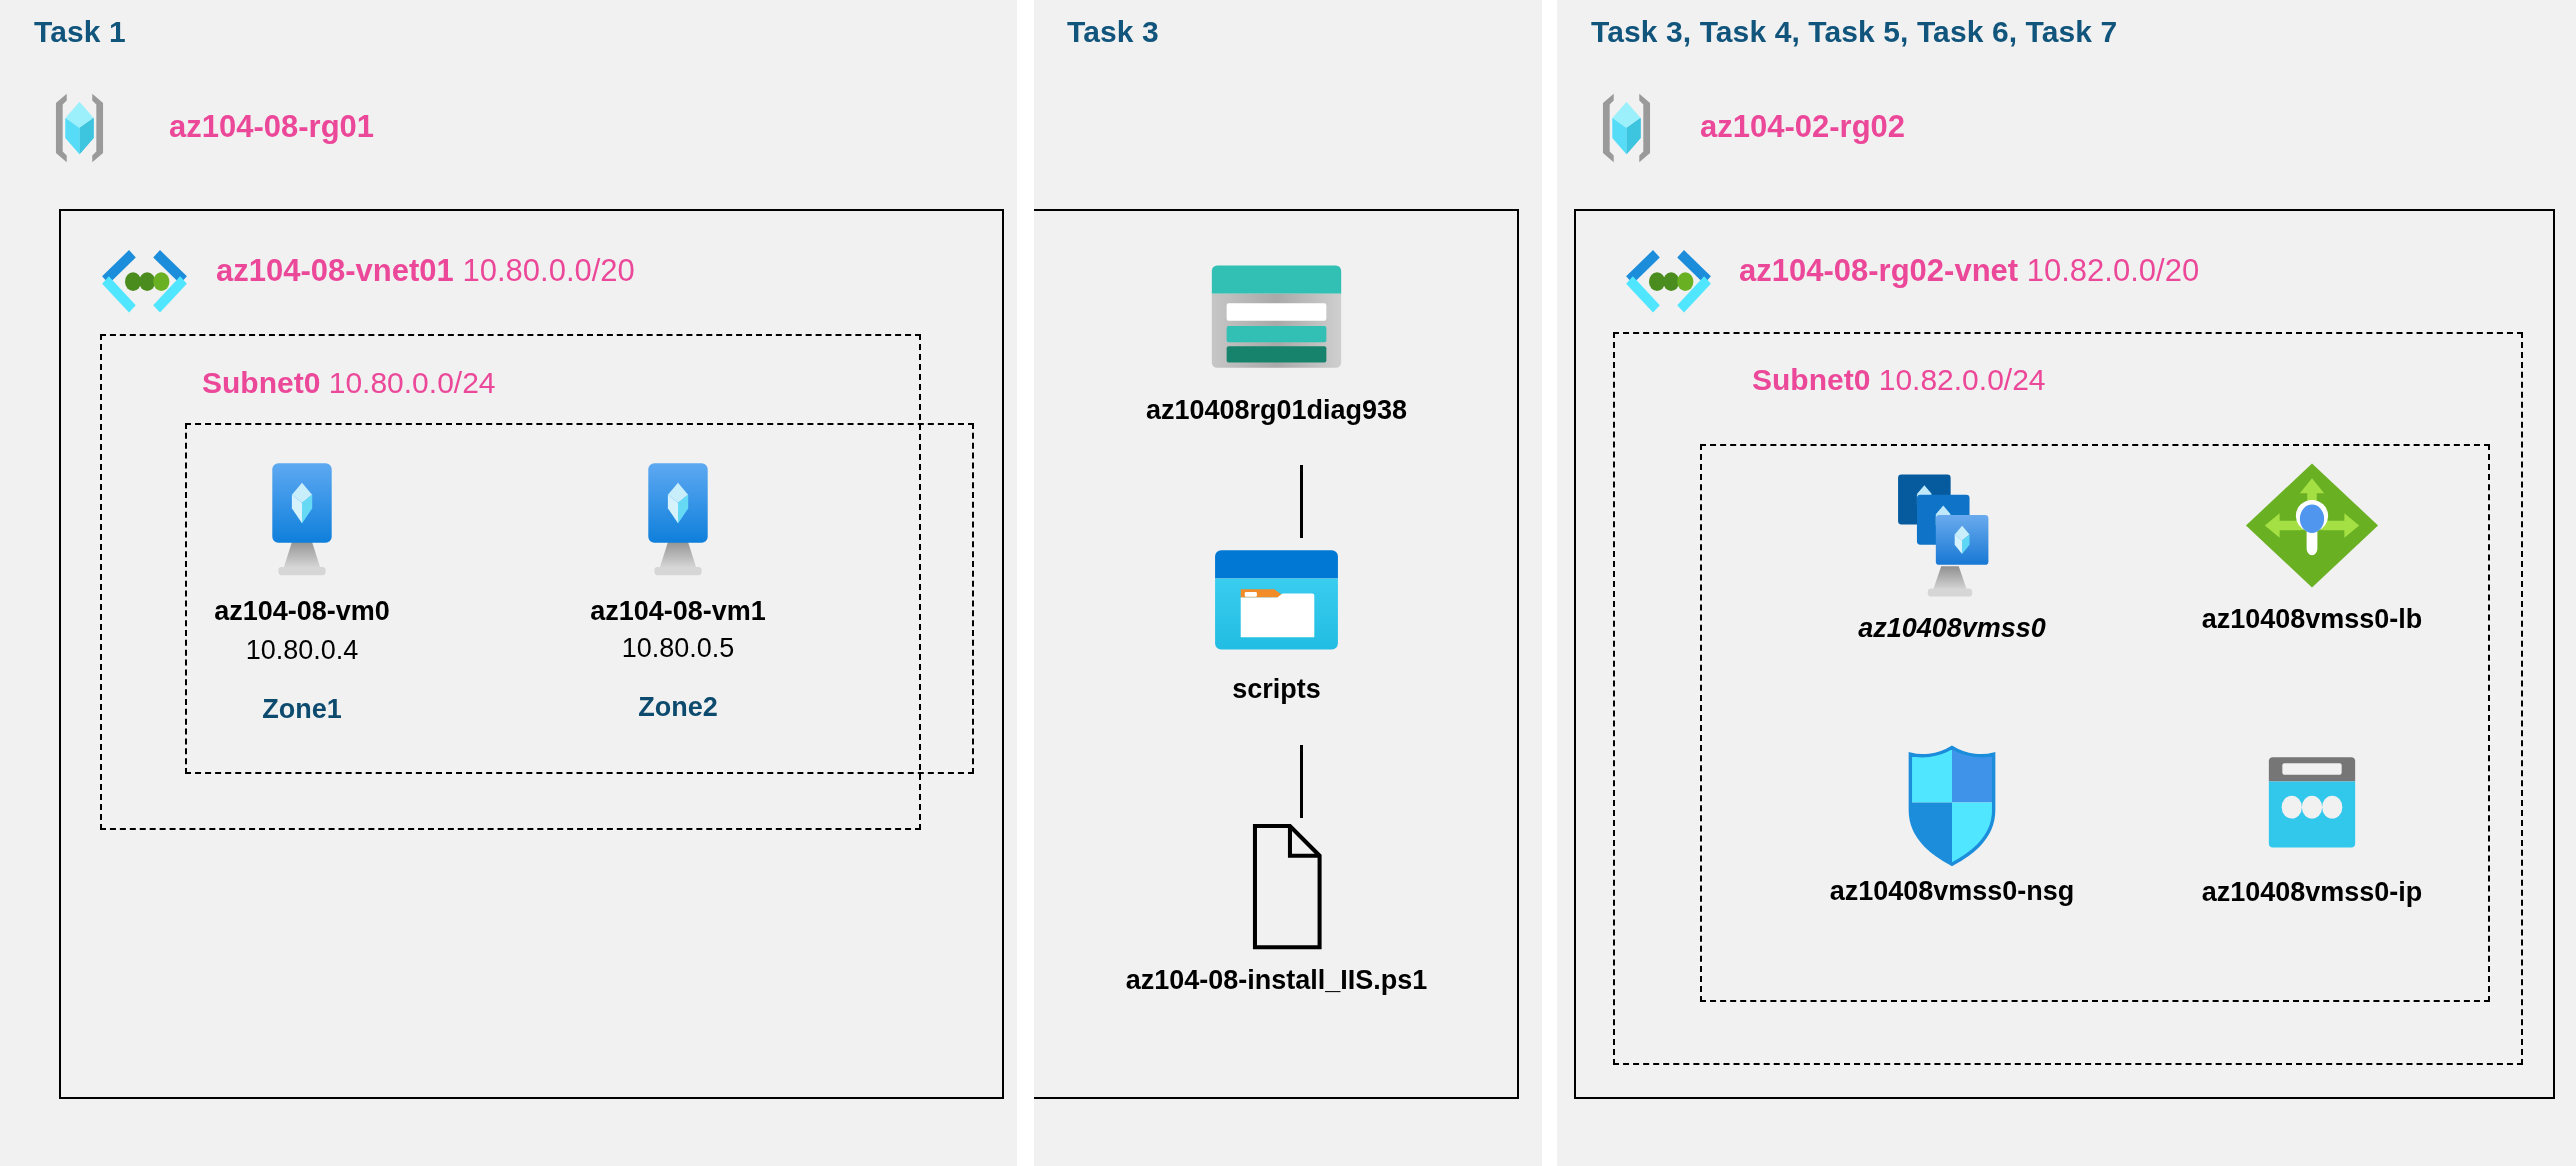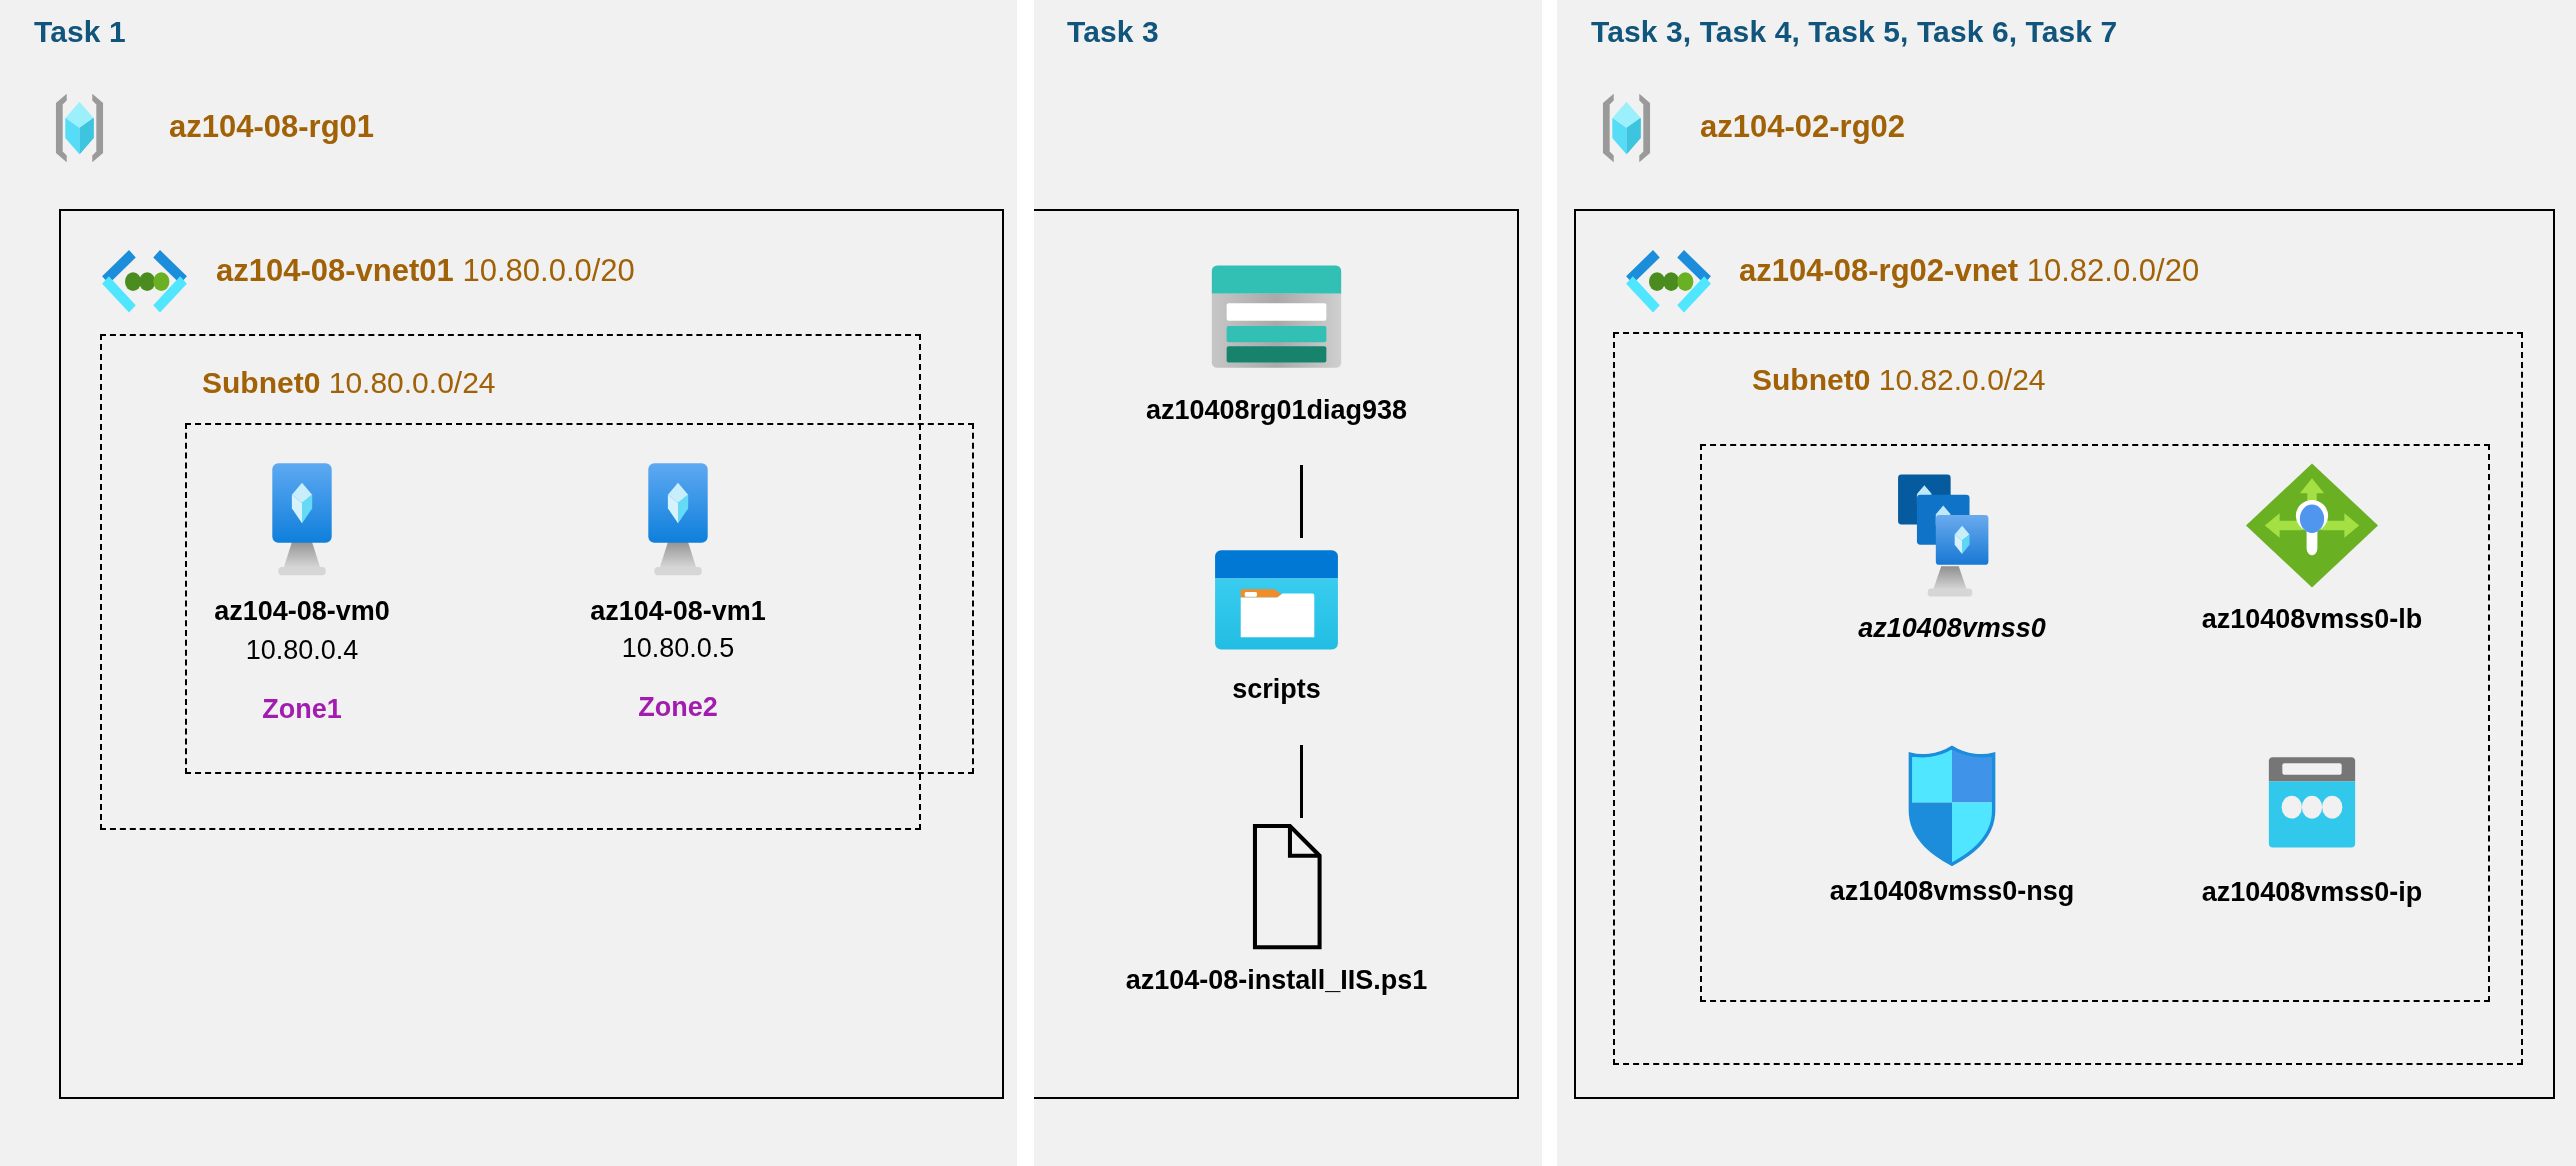--- a/index.html
+++ b/index.html
@@ -8,30 +8,30 @@
     font-family:"Liberation Sans","DejaVu Sans",sans-serif;
     -webkit-font-smoothing:antialiased;
   }
   .panel{position:absolute;background:#f1f1f1;}
   .task-title{
     position:absolute;color:#11557c;font-weight:bold;font-size:30px;
     letter-spacing:0.1px;white-space:nowrap;
   }
   .solidbox{position:absolute;border:2.7px solid #000;background:#f1f1f1;box-sizing:border-box;}
   .dashbox{position:absolute;border:2.7px dashed #000;background:transparent;box-sizing:border-box;}
-  .lbl{position:absolute;white-space:nowrap;color:#a16207;}
+  .lbl{position:absolute;white-space:nowrap;color:#ec4899;}
   .lbl .b{font-weight:bold;}
   .lbl .n{font-weight:normal;}
   .rg-label{font-size:31px;}
   .vnet-label{font-size:31px;}
   .subnet-label{font-size:30px;}
   .node{position:absolute;text-align:center;}
   .node .cap{font-size:27px;font-weight:bold;color:#000;white-space:nowrap;line-height:1.15;}
   .node .sub{font-size:27px;font-weight:normal;color:#000;white-space:nowrap;line-height:1.15;}
-  .node .zone{font-size:27px;font-weight:bold;color:#a21caf;white-space:nowrap;line-height:1.15;}
+  .node .zone{font-size:27px;font-weight:bold;color:#0c4a6e;white-space:nowrap;line-height:1.15;}
   .icn{position:absolute;}
   .connector{position:absolute;background:#000;width:2.7px;}
   svg{display:block;overflow:visible;}
 </style>
 </head>
 <body>
 
 <div class="panel" style="left:0px;top:0px;width:1017px;height:1166px;"></div>
 
 <div class="task-title" style="left:34px;top:15px;text-align:right;">Task 1</div>

